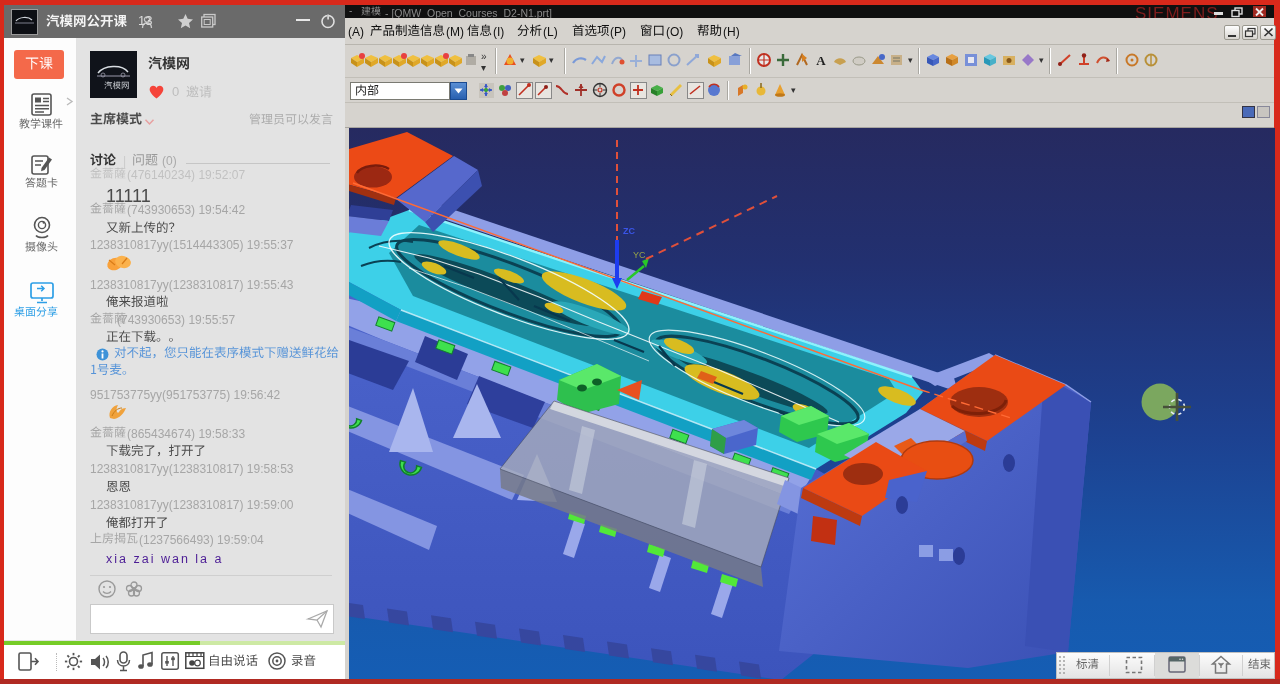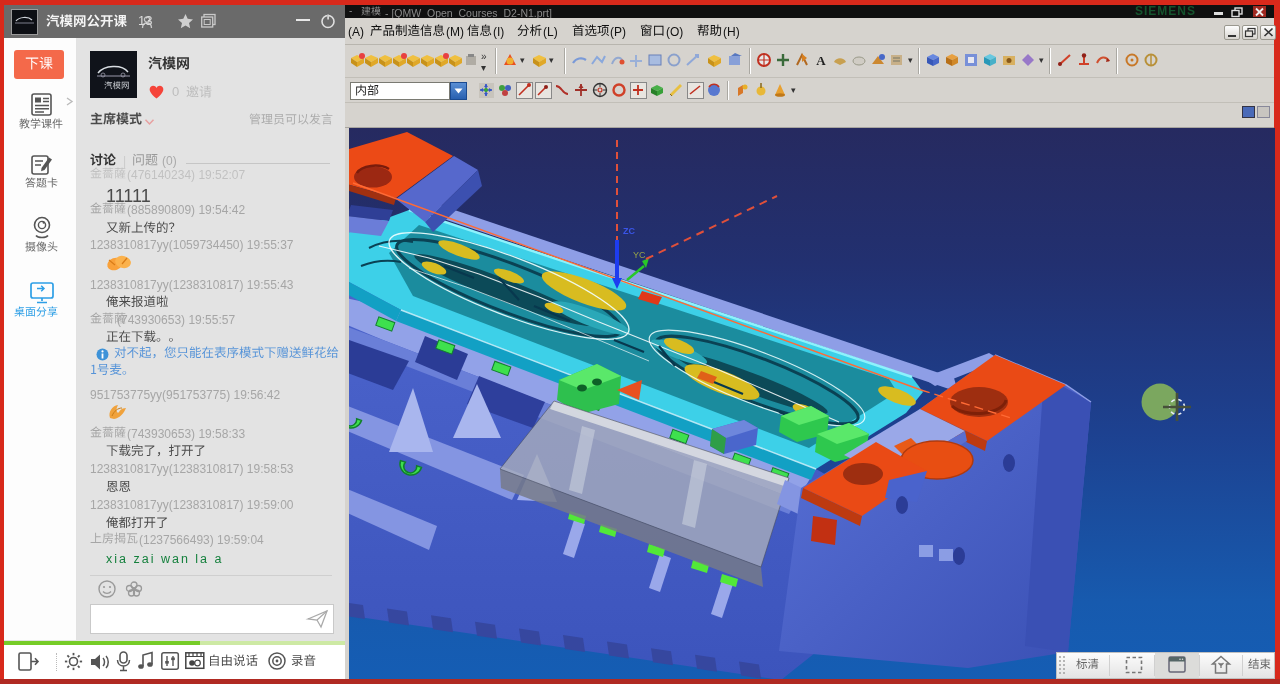--- a/index.html
+++ b/index.html
@@ -333,25 +333,25 @@
     <div class="abs" style="left:0;top:0;opacity:0.55">
       <svg class="tp" style="left:86px;top:162px;width:36px;height:15px">
         <use href="#t13"></use>
       </svg>
       <div class="nm" style="left:123px;top:163px">(476140234) 19:52:07</div>
     </div>
     <div class="nm" style="left:102px;top:181px;color:#4a4a4a;font-size:18px">11111</div>
     <svg class="tp" style="left:86px;top:197px;width:36px;height:15px">
       <use href="#t13"></use>
     </svg>
-    <div class="nm" style="left:123px;top:198px">(885890809) 19:54:42</div>
+    <div class="nm" style="left:123px;top:198px">(743930653) 19:54:42</div>
     <svg class="tp" style="left:102px;top:216px;width:75px;height:16px">
       <use href="#t14"></use>
     </svg>
-    <div class="nm" style="left:86px;top:233px">1238310817yy(1059734450) 19:55:37</div>
+    <div class="nm" style="left:86px;top:233px">1238310817yy(1514443305) 19:55:37</div>
     <svg class="tp" style="left:102px;top:247px;width:26px;height:22px">
       <ellipse cx="9" cy="12" rx="8" ry="6" fill="#f9a13a" transform="rotate(-20 9 12)"></ellipse>
       <ellipse cx="17" cy="10" rx="8" ry="6" fill="#fbb24d" transform="rotate(15 17 10)"></ellipse>
       <path d="M3 8 l6 5 M21 6 l-5 6" stroke="#d97c18" stroke-width="1.2" fill="none"></path>
     </svg>
     <div class="nm" style="left:86px;top:273px">1238310817yy(1238310817) 19:55:43</div>
     <svg class="tp" style="left:102px;top:290px;width:62px;height:16px">
       <use href="#t15"></use>
     </svg>
     <svg class="tp" style="left:86px;top:307px;width:36px;height:15px">
@@ -373,37 +373,37 @@
       <use href="#t18"></use>
     </svg>
     <div class="nm" style="left:86px;top:383px">951753775yy(951753775) 19:56:42</div>
     <svg class="tp" style="left:102px;top:397px;width:24px;height:20px">
       <path d="M4 16 C2 10,6 4,12 3 C10 7,10 9,12 11 C14 9,15 6,20 6 C18 11,14 16,8 17 Z" fill="#f0a23c"></path>
       <path d="M6 14 C8 9,12 6,16 6" stroke="#c87d18" stroke-width="1" fill="none"></path>
     </svg>
     <svg class="tp" style="left:86px;top:421px;width:36px;height:15px">
       <use href="#t13"></use>
     </svg>
-    <div class="nm" style="left:123px;top:422px">(743930653) 19:58:33</div>
+    <div class="nm" style="left:123px;top:422px">(865434674) 19:58:33</div>
     <svg class="tp" style="left:102px;top:439px;width:100px;height:16px">
       <use href="#t19"></use>
     </svg>
     <div class="nm" style="left:86px;top:457px">1238310817yy(1238310817) 19:58:53</div>
     <svg class="tp" style="left:102px;top:475px;width:25px;height:16px">
       <use href="#t20"></use>
     </svg>
     <div class="nm" style="left:86px;top:493px">1238310817yy(1238310817) 19:59:00</div>
     <svg class="tp" style="left:102px;top:511px;width:62px;height:16px">
       <use href="#t21"></use>
     </svg>
     <svg class="tp" style="left:86px;top:527px;width:48px;height:15px">
       <use href="#t22"></use>
     </svg>
     <div class="nm" style="left:135px;top:528px">(1237566493) 19:59:04</div>
-    <div class="nm" style="left:102px;top:547px;color:#15803d;font-size:12.5px;letter-spacing:2px">xia zai wan la a</div>
+    <div class="nm" style="left:102px;top:547px;color:#4c1d95;font-size:12.5px;letter-spacing:2px">xia zai wan la a</div>
     <div class="abs" style="left:86px;top:570px;width:242px;height:1px;background:#cfcfcf"></div>
     <svg class="tp" style="left:94px;top:575px;width:20px;height:20px">
       <circle cx="9" cy="9" r="8" fill="none" stroke="#9a9a9a" stroke-width="1.4"></circle>
       <circle cx="6" cy="7" r="1.1" fill="#9a9a9a"></circle>
       <circle cx="12" cy="7" r="1.1" fill="#9a9a9a"></circle>
       <path d="M5 11.5 c2 2.5 6 2.5 8 0" stroke="#9a9a9a" stroke-width="1.3" fill="none"></path>
     </svg>
     <svg class="tp" style="left:121px;top:575px;width:20px;height:20px">
       <g fill="none" stroke="#9a9a9a" stroke-width="1.3">
         <circle cx="9" cy="5" r="3"></circle>
@@ -477,21 +477,21 @@
       <use href="#t24"></use>
     </svg>
   </div>
 <div id="cad">
     <div class="abs" style="left:0;top:0;width:929px;height:13px;background:#101010"></div>
     <div class="abs" style="left:4px;top:0px;font-size:10px;color:#8a8a8a;white-space:nowrap">- </div>
     <svg class="tp" style="left:16px;top:1px;width:20px;height:12px">
       <use href="#t25"></use>
     </svg>
     <div class="abs" style="left:40px;top:2px;font-size:10.5px;color:#8a8a8a;white-space:nowrap">- [QMW_Open_Courses_D2-N1.prt]</div>
-    <div class="abs" style="left:790px;top:-1px;font-size:12px;font-weight:bold;color:#14532d;letter-spacing:1px">SIEMENS</div>
+    <div class="abs" style="left:790px;top:-1px;font-size:17px;font-weight:normal;color:#7f1d1d;letter-spacing:1px">SIEMENS</div>
     <div class="abs" style="left:908px;top:1px;width:13px;height:11px;background:#a02820"></div>
     <svg class="tp" style="left:868px;top:2px;width:54px;height:10px">
       <rect x="1" y="5" width="9" height="3" fill="#ddd"></rect>
       <rect x="22" y="1" width="7" height="6" fill="none" stroke="#ddd" stroke-width="1.4"></rect>
       <rect x="19" y="3.5" width="7" height="6" fill="#101010" stroke="#ddd" stroke-width="1.4"></rect>
       <path d="M43 1.5 L50 8.5 M50 1.5 L43 8.5" stroke="#eee" stroke-width="1.8"></path>
     </svg>
     <div class="abs" style="left:0;top:13px;width:929px;height:27px;background:#d6d3ce;border-bottom:1px solid #b8b5ae"></div>
     <div class="abs" style="left:3px;top:20px;font-size:12px;color:#111">(A)</div>
     <svg class="tp" style="left:25px;top:19px;width:75px;height:16px">

